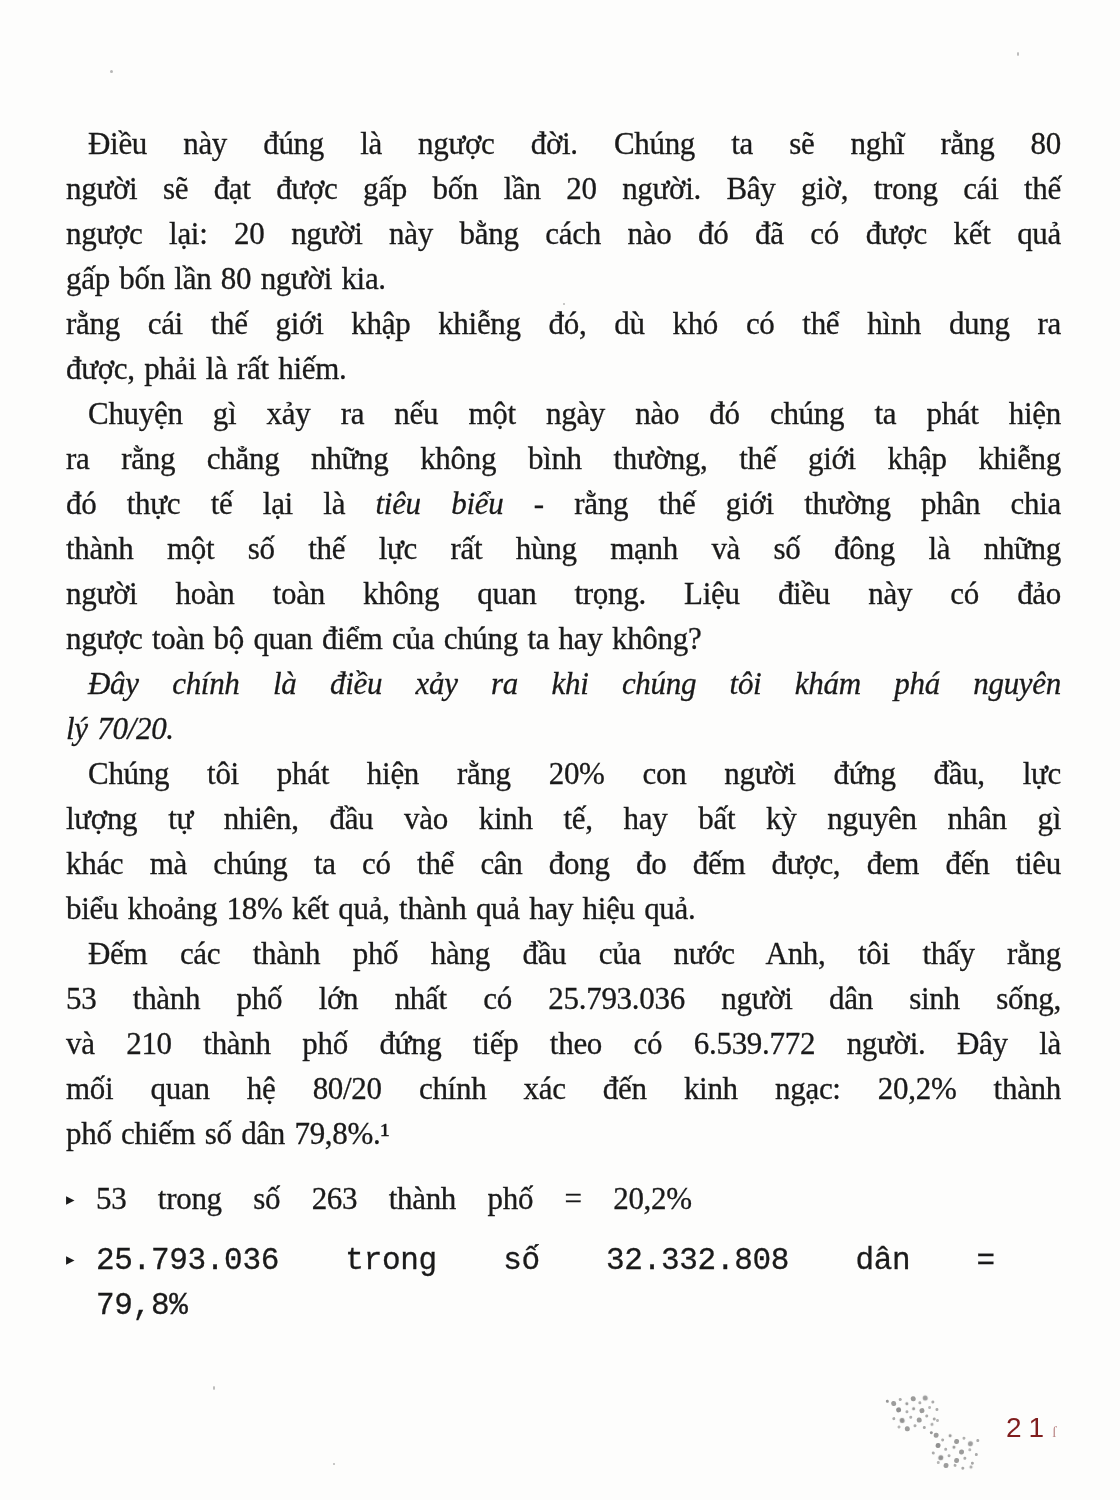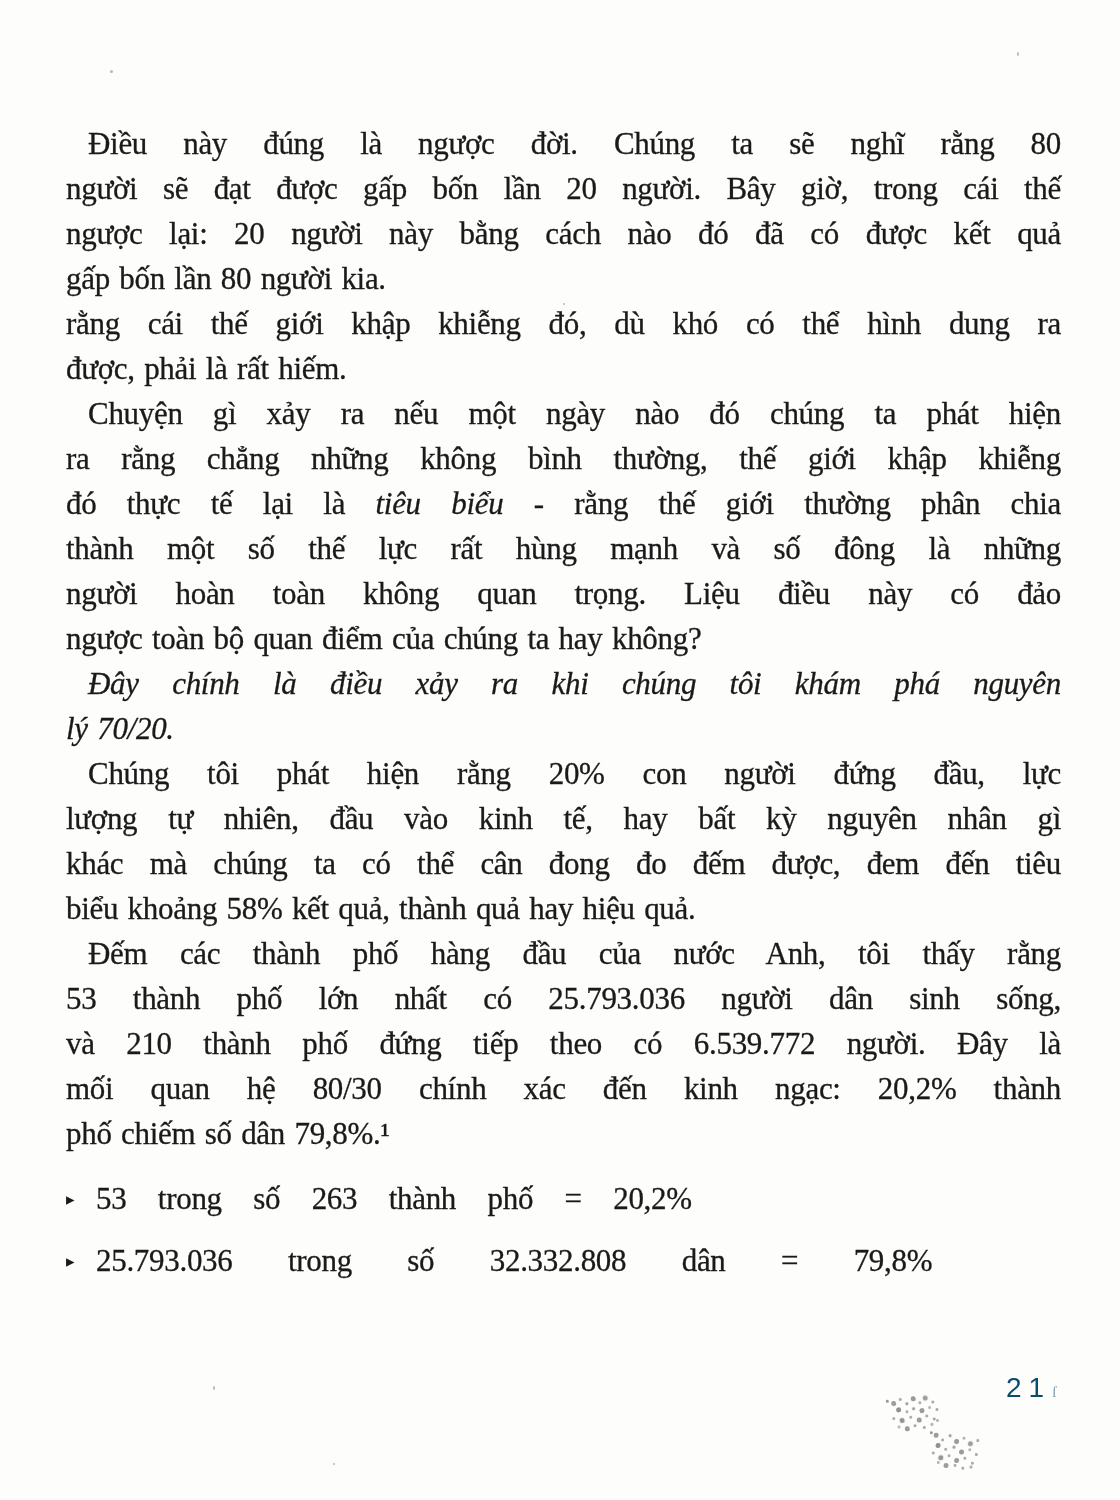--- a/index.html
+++ b/index.html
@@ -30,24 +30,24 @@
     font-size:31px;line-height:45px;letter-spacing:-0.3px;
   }
   .bullet-row .bullet-marker{
     flex:0 0 30px;width:30px;font-size:17px;
     transform:translateY(-4px);
     -webkit-text-stroke:0;
   }
   .bullet-row.b0{margin-top:20px;}
   .bullet-row.b0 .bullet-text{word-spacing:24px;text-align:right;}
   .bullet-row.b1{margin-top:12px;}
-  .bullet-row.b1 .bullet-text{word-spacing:48px;}
+  .bullet-row.b1 .bullet-text{word-spacing:48px;font-family:Liberation Mono, monospace;}
   .page-number{
-    position:absolute;left:1006px;top:1372px;
-    font-size:28px;letter-spacing:7px;color:#0c4a6e;
+    position:absolute;left:1006px;top:1412px;
+    font-size:28px;letter-spacing:7px;color:#7f1d1d;
     font-family:"Liberation Sans","DejaVu Sans",sans-serif;
   }
   .page-number .pn-mark{
     font-size:15px;opacity:.55;letter-spacing:0;margin-left:1px;
     font-family:"Liberation Serif",serif;
   }
   
   .smudge{position:absolute;opacity:.8;}
   .smudge::before{
     content:"";position:absolute;left:0;top:0;width:3px;height:3px;border-radius:50%;
@@ -109,25 +109,25 @@
       <div class="line j">ra rằng chẳng những không bình thường, thế giới khập khiễng</div>
       <div class="line j">đó thực tế lại là <em>tiêu biểu</em> - rằng thế giới thường phân chia</div>
       <div class="line j">thành một số thế lực rất hùng mạnh và số đông là những</div>
       <div class="line j">người hoàn toàn không quan trọng. Liệu điều này có đảo</div>
       <div class="line">ngược toàn bộ quan điểm của chúng ta hay không?</div>
       <div class="line j ind it">Đây chính là điều xảy ra khi chúng tôi khám phá nguyên</div>
       <div class="line it">lý 70/20.</div>
       <div class="line j ind">Chúng tôi phát hiện rằng 20% con người đứng đầu, lực</div>
       <div class="line j">lượng tự nhiên, đầu vào kinh tế, hay bất kỳ nguyên nhân gì</div>
       <div class="line j">khác mà chúng ta có thể cân đong đo đếm được, đem đến tiêu</div>
-      <div class="line">biểu khoảng 58% kết quả, thành quả hay hiệu quả.</div>
+      <div class="line">biểu khoảng 18% kết quả, thành quả hay hiệu quả.</div>
       <div class="line j ind">Đếm các thành phố hàng đầu của nước Anh, tôi thấy rằng</div>
       <div class="line j">53 thành phố lớn nhất có 25.793.036 người dân sinh sống,</div>
       <div class="line j">và 210 thành phố đứng tiếp theo có 6.539.772 người. Đây là</div>
-      <div class="line j">mối quan hệ 80/30 chính xác đến kinh ngạc: 20,2% thành</div>
+      <div class="line j">mối quan hệ 80/20 chính xác đến kinh ngạc: 20,2% thành</div>
       <div class="line">phố chiếm số dân 79,8%.¹</div>
       <div class="bullet-row b0">
         <span class="bullet-marker">▸</span>
         <span class="bullet-text">53 trong số 263 thành phố = 20,2%</span>
       </div>
       <div class="bullet-row b1">
         <span class="bullet-marker">▸</span>
         <span class="bullet-text">25.793.036 trong số 32.332.808 dân = 79,8%</span>
       </div>
     </div>

